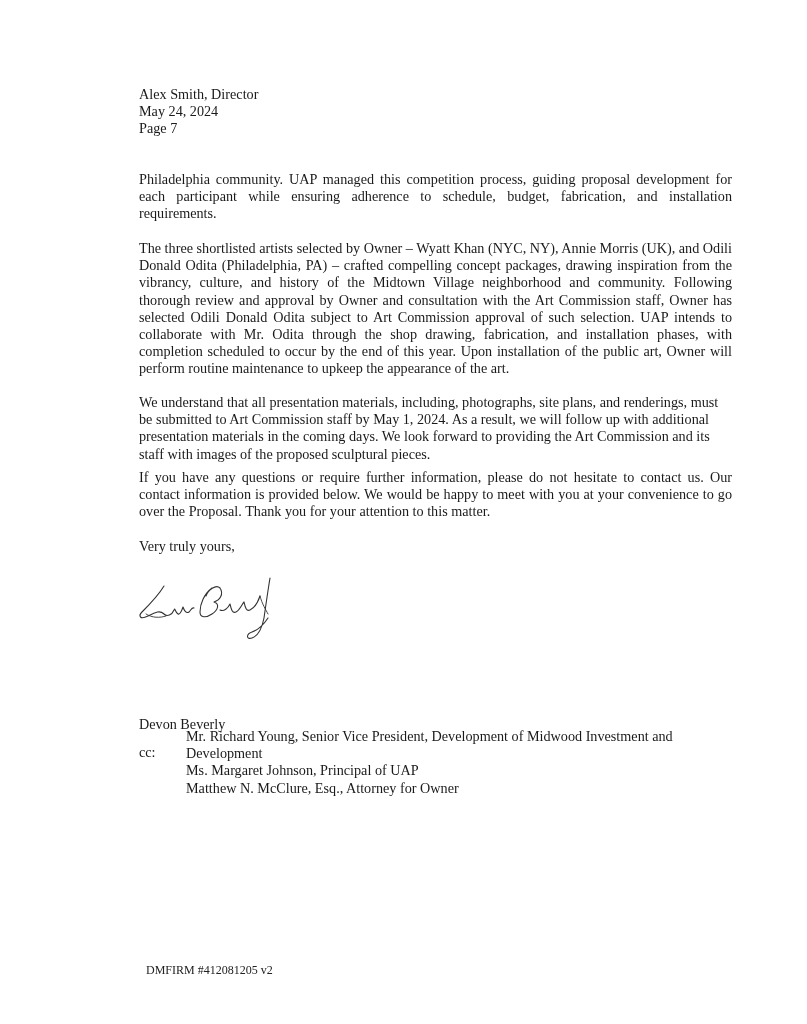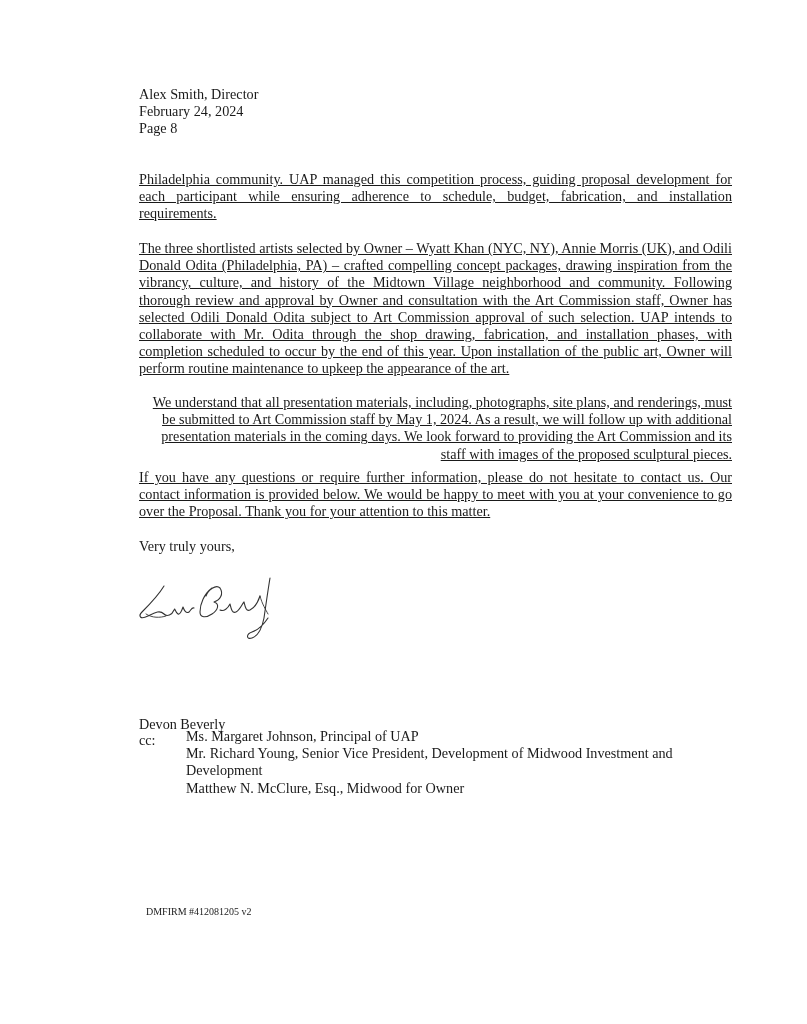--- a/index.html
+++ b/index.html
@@ -25,26 +25,25 @@
       position: absolute;
       left: 109px;
       top: 86px;
     }
     .header div { white-space: nowrap; }
     .para {
       position: absolute;
       left: 109px;
       width: 593px;
       text-align: justify;
-      text-decoration: underline;
     }
     .para.left { text-align: left; }
     #p1 { top: 171px; }
     #p2 { top: 240px; }
-    #p3 { top: 394px; text-align: right; }
+    #p3 { top: 394px; }
     #p4 { top: 469px; }
     .closing {
       position: absolute;
       left: 109px;
       top: 538px;
       white-space: nowrap;
       text-align: right;
     }
     .signature {
       position: absolute;
@@ -61,49 +60,49 @@
     }
     .cc-block {
       position: absolute;
       left: 109px;
       top: 728px;
       width: 600px;
     }
     .cc-label {
       position: absolute;
       left: 0;
-      top: 4px;
+      top: 16px;
     }
     .cc-list {
       position: absolute;
       left: 47px;
       top: 0;
       width: 520px;
     }
     .cc-list div { white-space: normal; }
     .footer-id {
       position: absolute;
       left: 116px;
-      top: 907px;
-      font-size: 10px;
+      top: 965px;
+      font-size: 12px;
       line-height: 10px;
       white-space: nowrap;
       color: #222;
       text-align: right;
     }
   </style>
 </head>
 <body>
 
 <div class="page">
 
   <div class="header">
     <div>Alex Smith, Director</div>
-    <div>February 24, 2024</div>
-    <div>Page 8</div>
+    <div>May 24, 2024</div>
+    <div>Page 7</div>
   </div>
 
   <p id="p1" class="para">Philadelphia community.  UAP managed this competition process, guiding proposal development for each participant while ensuring adherence to schedule, budget, fabrication, and installation requirements.</p>
   <p id="p2" class="para">The three shortlisted artists selected by Owner – Wyatt Khan (NYC, NY), Annie Morris (UK), and Odili Donald Odita (Philadelphia, PA) – crafted compelling concept packages, drawing inspiration from the vibrancy, culture, and history of the Midtown Village neighborhood and community.  Following thorough review and approval by Owner and consultation with the Art Commission staff, Owner has selected Odili Donald Odita subject to Art Commission approval of such selection.  UAP intends to collaborate with Mr. Odita through the shop drawing, fabrication, and installation phases, with completion scheduled to occur by the end of this year.  Upon installation of the public art, Owner will perform routine maintenance to upkeep the appearance of the art.</p>
   <p id="p3" class="para left">We understand that all presentation materials, including, photographs, site plans, and renderings, must be submitted to Art Commission staff by May 1, 2024.  As a result, we will follow up with additional presentation materials in the coming days.  We look forward to providing the Art Commission and its staff with images of the proposed sculptural pieces.</p>
   <p id="p4" class="para">If you have any questions or require further information, please do not hesitate to contact us.  Our contact information is provided below.  We would be happy to meet with you at your convenience to go over the Proposal.  Thank you for your attention to this matter.</p>
 
   <div class="closing">Very truly yours,</div>
 
   <div class="signature">
@@ -119,21 +118,21 @@
       <path d="M136 4 C 134 16, 132 30, 130 44 C 128 54, 124 62, 118 64 C 112 66, 112 60, 118 58 C 124 56, 130 50, 134 44"></path>
       <path d="M126 22 C 128 30, 132 36, 134 40" stroke-width="0.9"></path>
     </svg>
   </div>
 
   <div class="signer">Devon Beverly</div>
 
   <div class="cc-block">
     <div class="cc-label">cc:</div>
     <div class="cc-list">
+      <div>Mr. Richard Young, Senior Vice President, Development of Midwood Investment and Development</div>
       <div>Ms. Margaret Johnson, Principal of UAP</div>
-      <div>Mr. Richard Young, Senior Vice President, Development of Midwood Investment and Development</div>
-      <div>Matthew N. McClure, Esq., Midwood for Owner</div>
+      <div>Matthew N. McClure, Esq., Attorney for Owner</div>
     </div>
   </div>
 
   <div class="footer-id">DMFIRM #412081205 v2</div>
 
 </div>
 
 </body></html>

